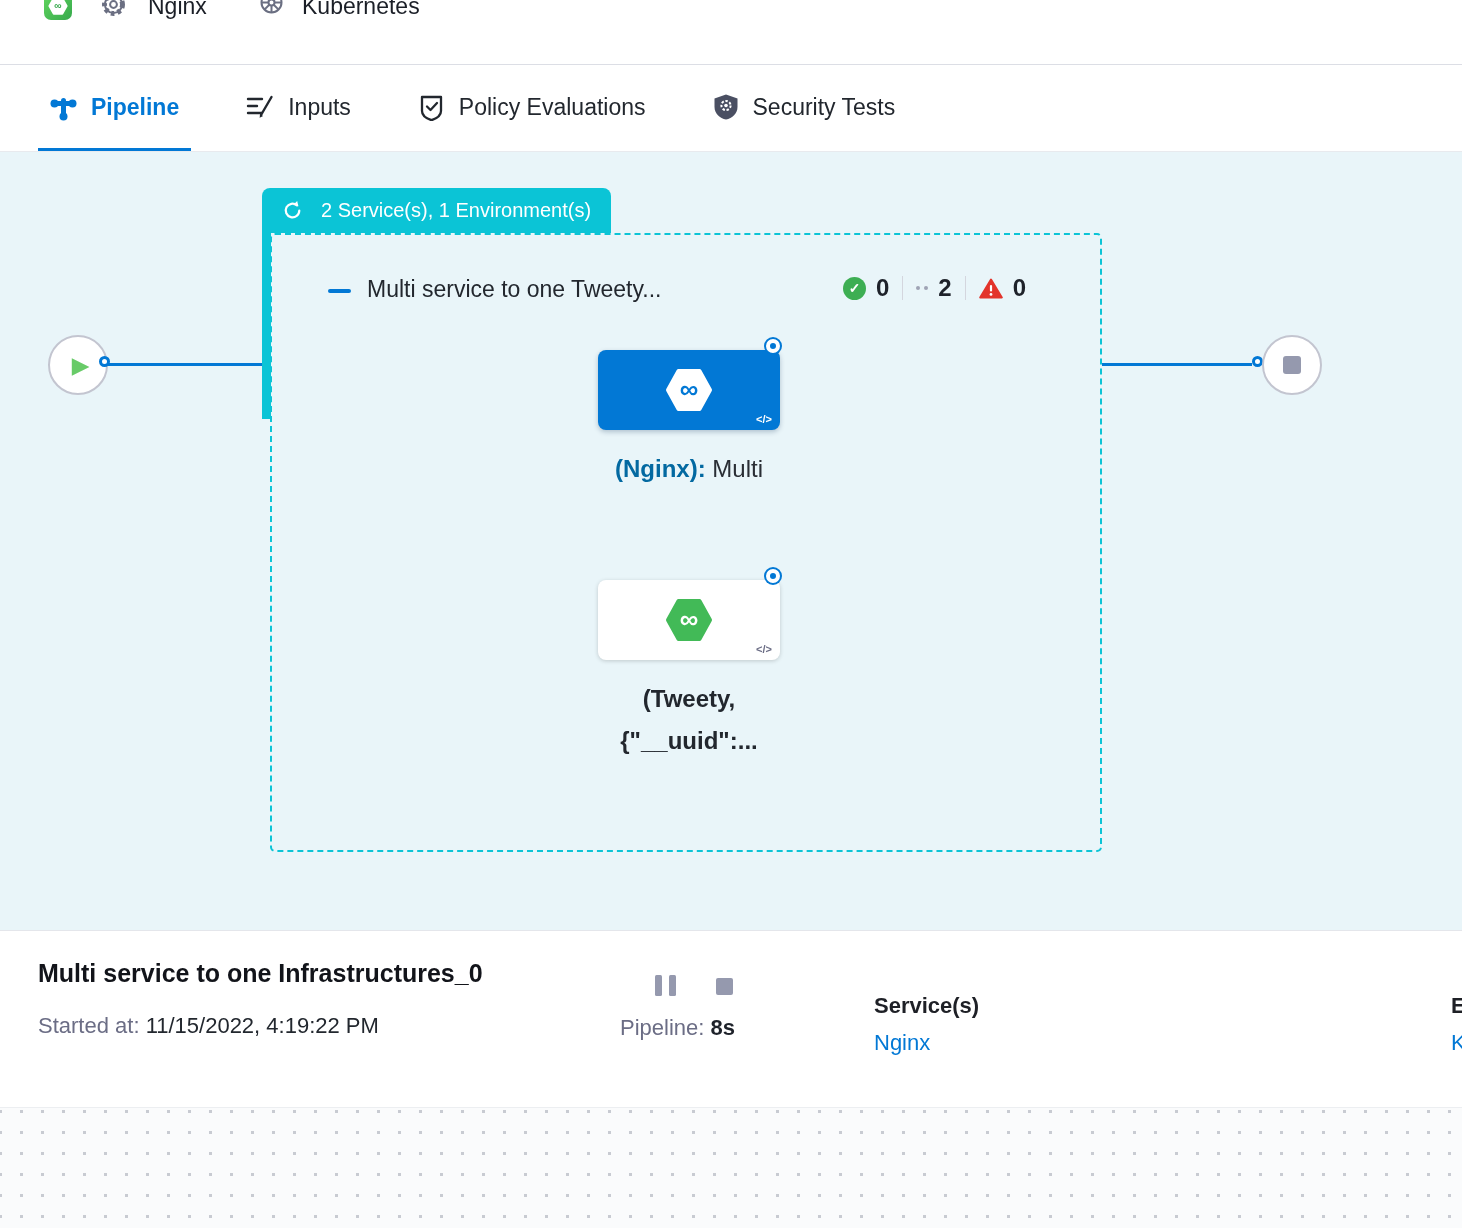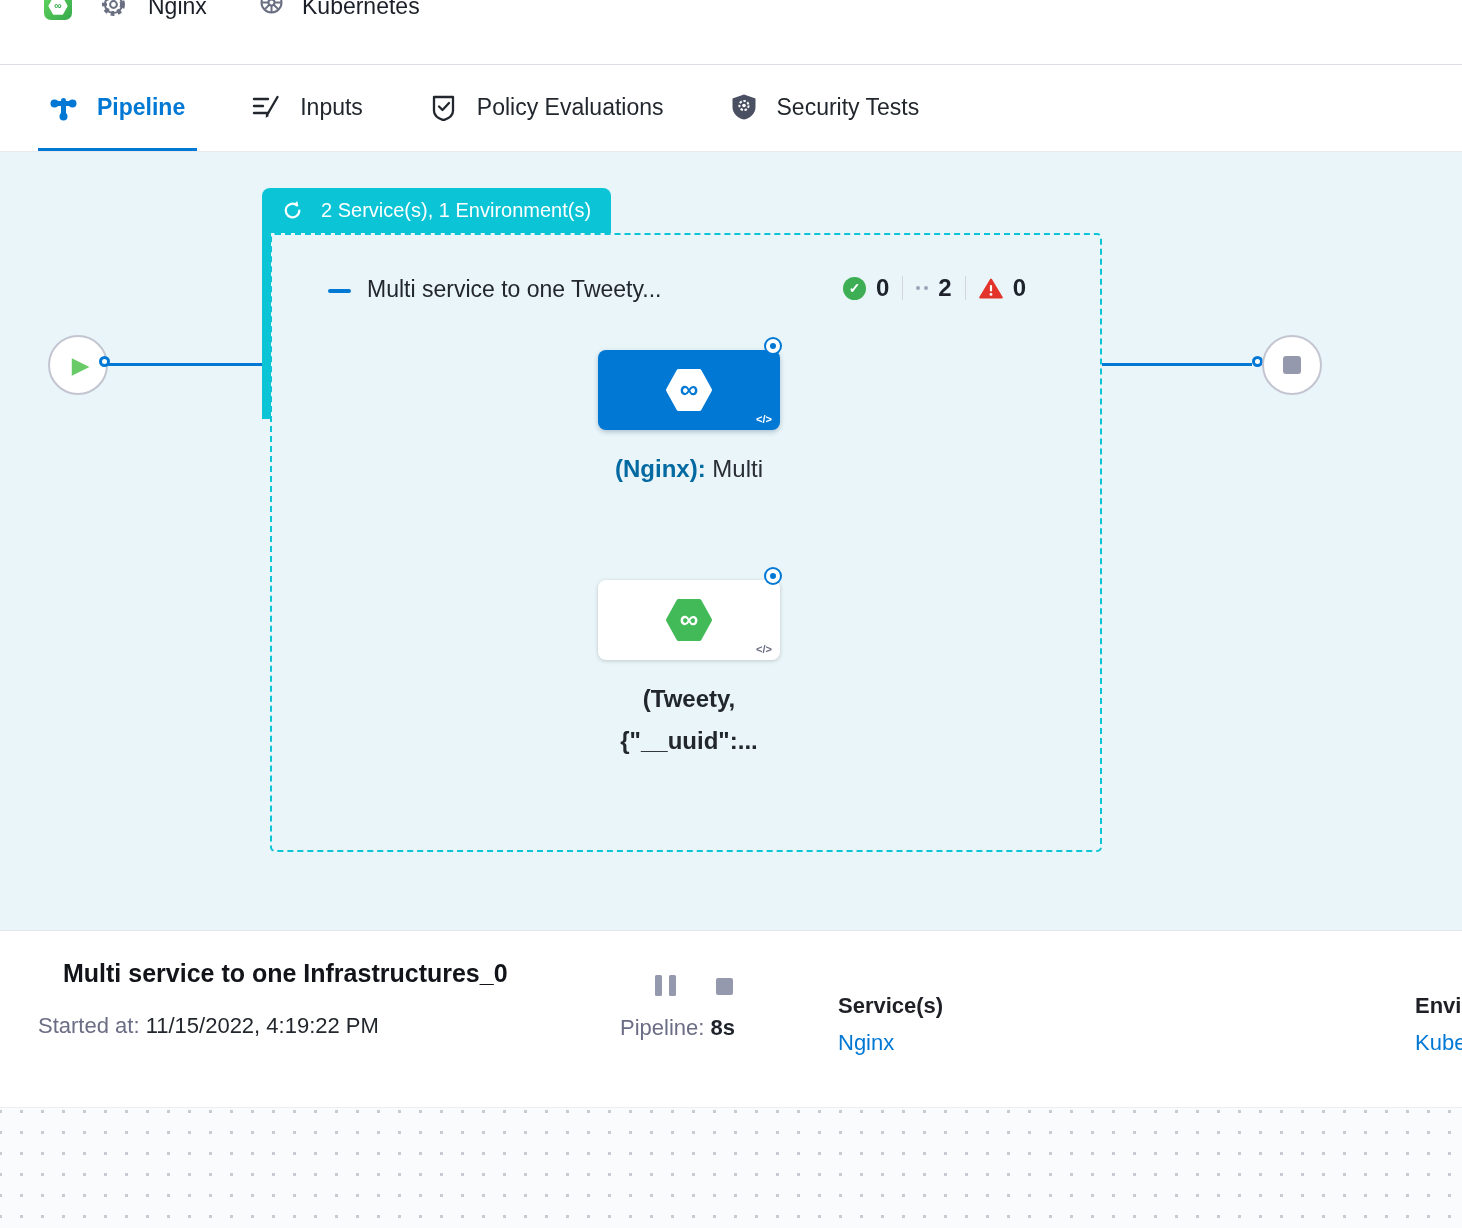--- a/index.html
+++ b/index.html
@@ -17,21 +17,21 @@
   .harness-chip{left:44px;top:-8px;width:28px;height:28px;border-radius:7px;
     background:linear-gradient(135deg,#62d75e,#36a94c);display:flex;align-items:center;justify-content:center;}
   .gear-wrap{left:100px;top:-9px;}
   .svc-name{left:148px;top:-7px;font-size:23px;color:#1b1f27;}
   .k8s-wrap{left:259px;top:-10px;}
   .env-name{left:302px;top:-7px;font-size:23px;color:#1b1f27;}
 
   
   .tabbar{position:absolute;left:0;top:66px;width:100%;height:86px;background:#fff;
     border-bottom:1px solid #E8EAEE;display:flex;align-items:stretch;padding-left:38px;gap:43px;}
-  .tab{display:flex;align-items:center;gap:20px;font-size:23px;font-weight:500;color:#22272e;
+  .tab{display:flex;align-items:center;gap:14px;font-size:23px;font-weight:500;color:#22272e;
     padding:4px 12px;border-bottom:3px solid transparent;cursor:pointer;white-space:nowrap;}
   .tab.active{color:#0278d5;font-weight:700;border-bottom-color:#0278d5;}
 
   
   .canvas{position:absolute;left:0;top:152px;width:100%;height:778px;background:#E9F5F9;}
   .abs{position:absolute;}
 
   .group-badge{left:262px;top:36px;height:45px;background:#0BC4D6;border-radius:8px 8px 0 0;
     display:flex;align-items:center;gap:18px;padding:0 20px;color:#fff;font-size:20px;font-weight:500;
     cursor:pointer;white-space:nowrap;z-index:3;}
@@ -76,30 +76,30 @@
   .edge{height:3px;background:#0278d5;}
   .edge-left{left:108px;top:211px;width:154px;}
   .edge-right{left:1102px;top:211px;width:150px;}
   .edge-dot{width:11px;height:11px;background:#fff;border:3px solid #0278d5;border-radius:50%;}
   .edge-dot-left{left:99px;top:204px;}
   .edge-dot-right{left:1252px;top:204px;}
 
   
   .footer{position:absolute;left:0;top:930px;width:100%;height:177px;background:#fff;
     border-top:1px solid #E4E6EB;}
-  .f-title{left:38px;top:28px;font-size:25px;font-weight:700;color:#12141a;white-space:nowrap;margin-left:25px;}
+  .f-title{left:38px;top:28px;font-size:25px;font-weight:700;color:#12141a;white-space:nowrap;}
   .f-started{left:38px;top:82px;font-size:22px;white-space:nowrap;}
   .muted{color:#6b6d85;}
   .darktx{color:#22272e;}
   .pause-btn{left:655px;top:44px;display:flex;gap:7px;cursor:pointer;}
   .pause-btn i{width:7px;height:21px;background:#9599ae;border-radius:1.5px;}
   .stop-btn{left:716px;top:47px;width:17px;height:17px;background:#9599ae;border-radius:2px;cursor:pointer;}
   .f-duration{left:620px;top:84px;font-size:22px;white-space:nowrap;}
   .f-duration .val{color:#1e222a;font-weight:600;}
-  .f-col{position:absolute;top:62px;}
+  .f-col{position:absolute;top:62px;margin-left:36px;}
   .f-col .lbl{font-size:22px;font-weight:600;color:#1e2026;}
   .f-col .val{font-size:22px;color:#0278d5;margin-top:11px;cursor:pointer;}
   .col-svc{left:838px;}
   .col-env{left:1415px;white-space:nowrap;}
 
   
   .dotgrid{position:absolute;left:0;top:1107px;width:100%;height:121px;background-color:#FAFBFC;
     background-image:radial-gradient(circle,#c8cbd2 1.5px,transparent 1.6px);
     background-size:21px 21px;background-position:11px 14px;border-top:1px solid #eceef1;}
 </style>

